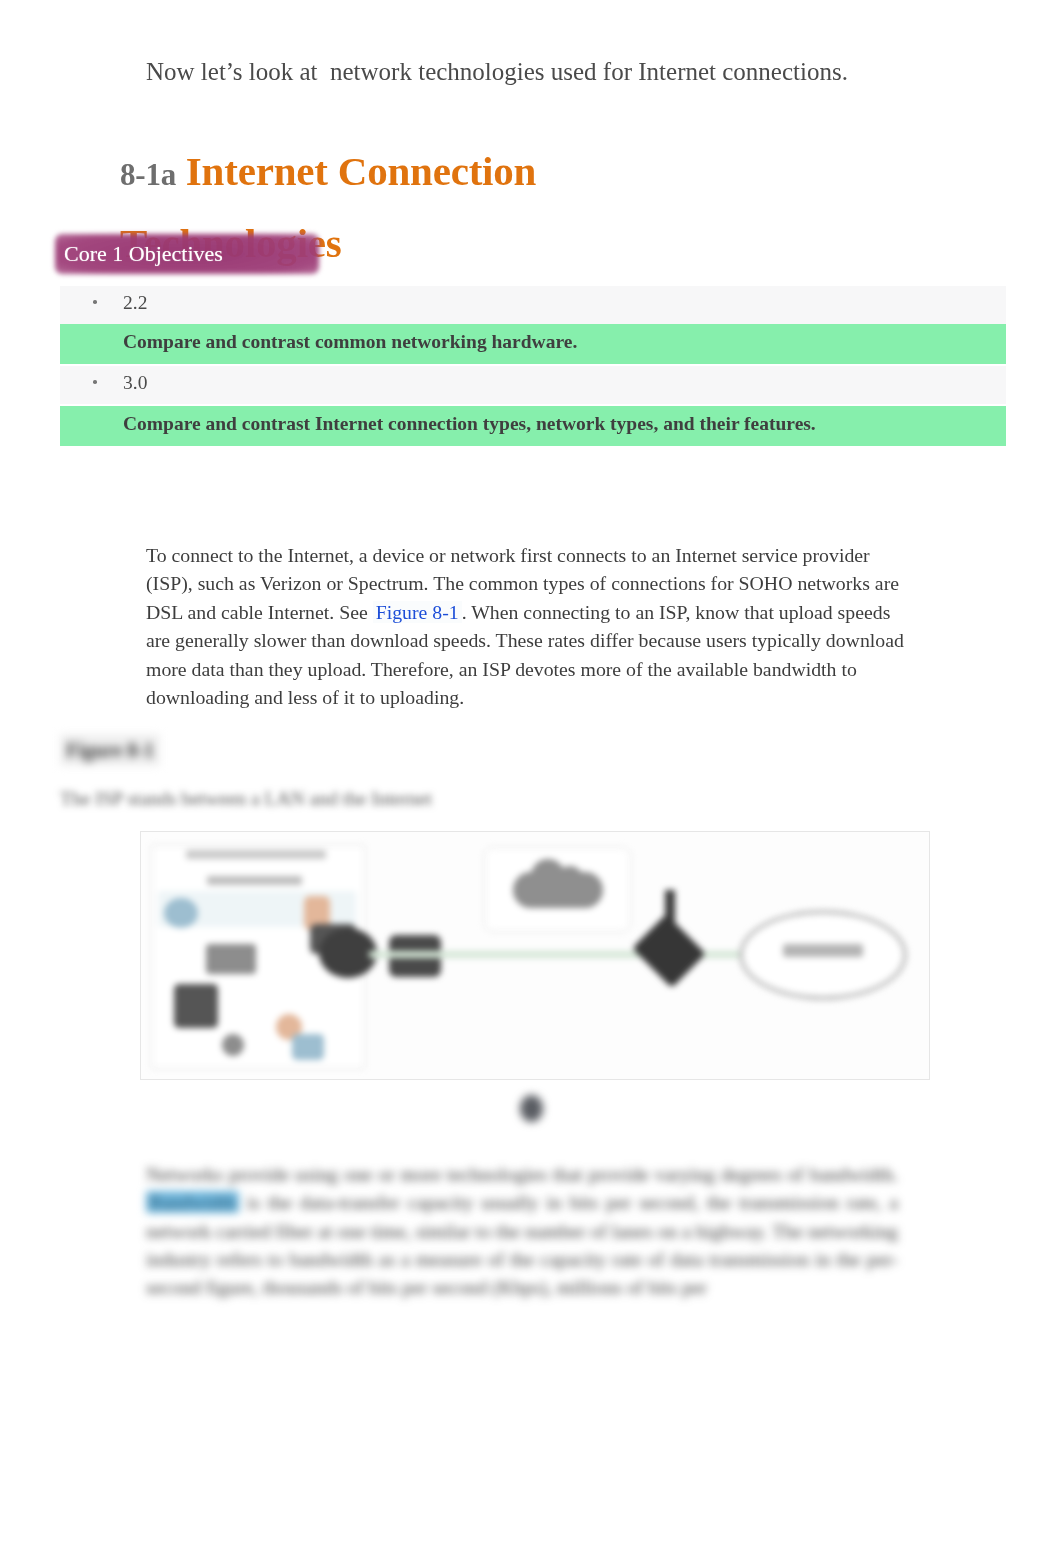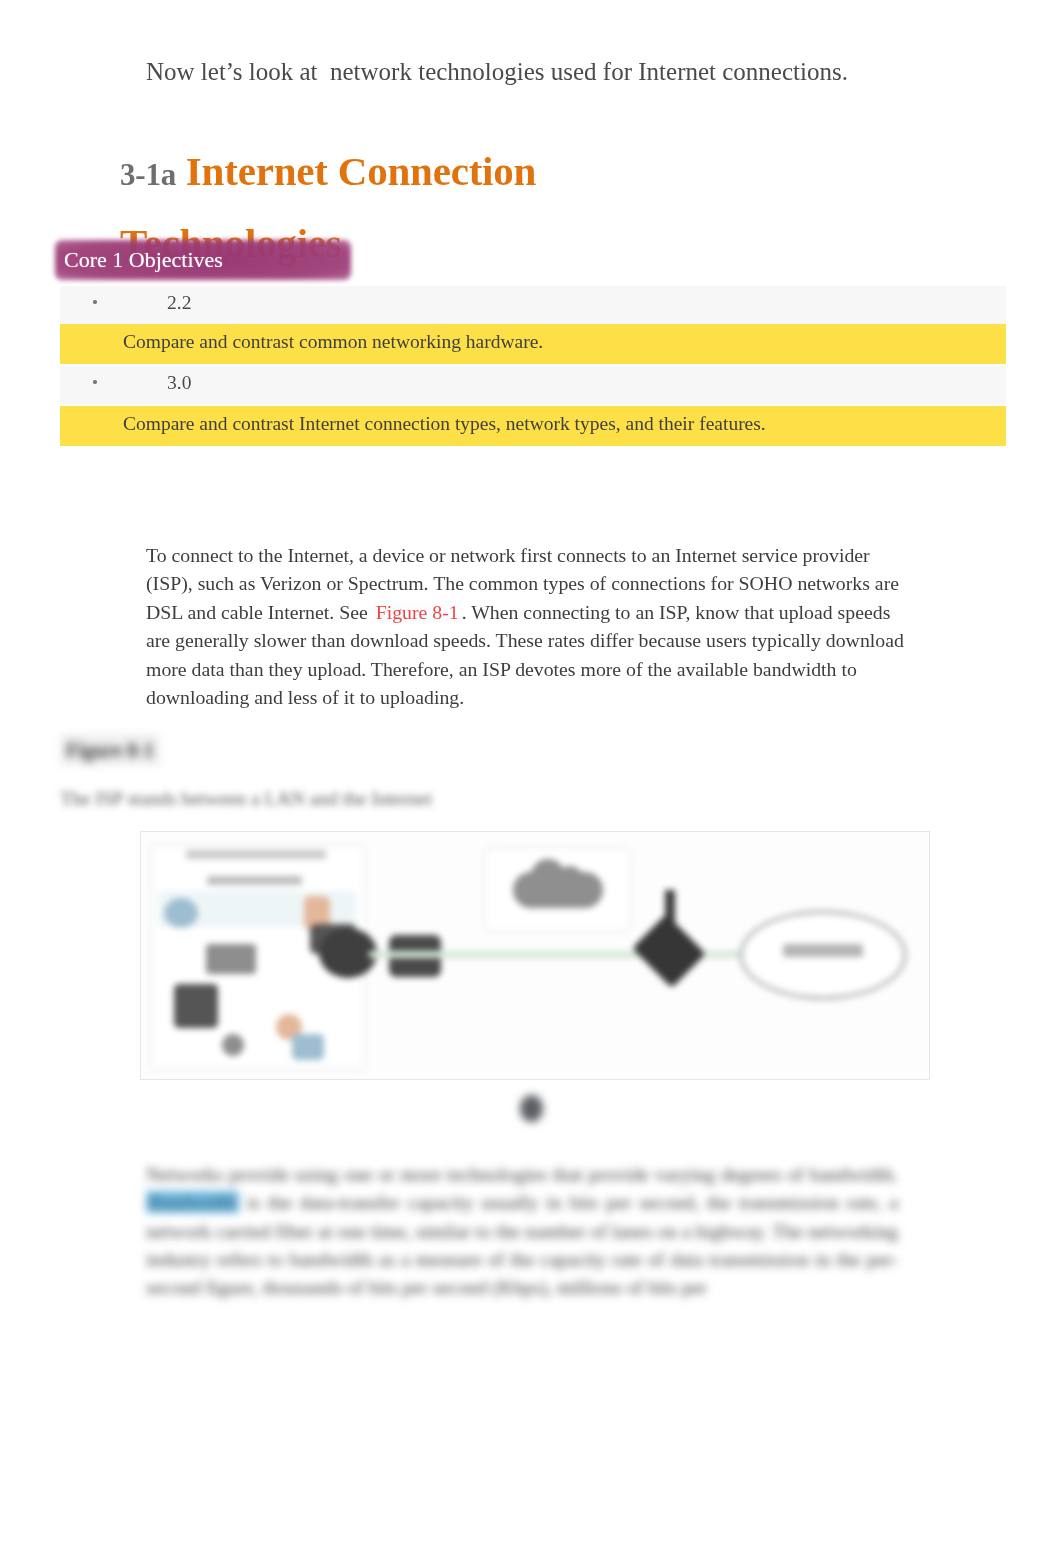--- a/index.html
+++ b/index.html
@@ -51,22 +51,22 @@
   }
   .heading-title {
     color: #e0730e;
     font-size: 41px;
   }
 
   
   .badge-wrap {
     position: absolute;
     left: 55px;
-    top: 240px;
-    width: 296px;
+    top: 234px;
+    width: 264px;
     height: 40px;
   }
   .badge-bg {
     position: absolute;
     inset: 0;
     border-radius: 7px;
     background:
       radial-gradient(ellipse 120% 140% at 50% 50%,
         rgba(150,52,112,0.98) 0%,
         rgba(158,62,120,0.95) 42%,
@@ -112,26 +112,26 @@
     border-radius: 50%;
     background: #777;
   }
   .obj-code {
     position: absolute;
     left: 63px;
     top: 3px;
     font-size: 19.5px;
     line-height: 28px;
     color: #4a4a4a;
-    margin-left: 44px;
   }
   .obj-desc-row {
     position: relative;
     height: 40px;
-    background: #fde047;
+    background: #86efac;
+    font-weight: bold;
   }
   .obj-desc {
     position: absolute;
     left: 63px;
     top: 4px;
     font-size: 19.5px;
     line-height: 28px;
     color: #3f3f3f;
     white-space: nowrap;
   }
@@ -141,21 +141,21 @@
     position: absolute;
     left: 146px;
     top: 521px;
     width: 764px;
     font-size: 19.8px;
     line-height: 28.5px;
     color: #3d3d3d;
     text-align: left;
   }
   .fig-link {
-    color: #ef4444;
+    color: #1d4ed8;
     text-decoration: none;
     padding: 0 3px;
     background: #fafcfd;
   }
 
   
   .fig-caption-num {
     position: absolute;
     left: 60px;
     top: 734px;
@@ -375,21 +375,21 @@
   }
 </style>
 </head>
 <body>
 
 <div class="page">
 
   <div class="intro">Now let’s look at  network technologies used for Internet connections.</div>
 
   <h1 class="chapter-heading">
-    <span class="heading-num">3-1a</span><span>&nbsp;</span><span class="heading-title">Internet Connection Technologies</span>
+    <span class="heading-num">8-1a</span><span>&nbsp;</span><span class="heading-title">Internet Connection Technologies</span>
   </h1>
 
   <div class="badge-wrap">
     <div class="badge-bg"></div>
     <div class="badge-label">Core 1 Objectives</div>
   </div>
 
   <div class="objectives">
 
     <div class="obj-block">

